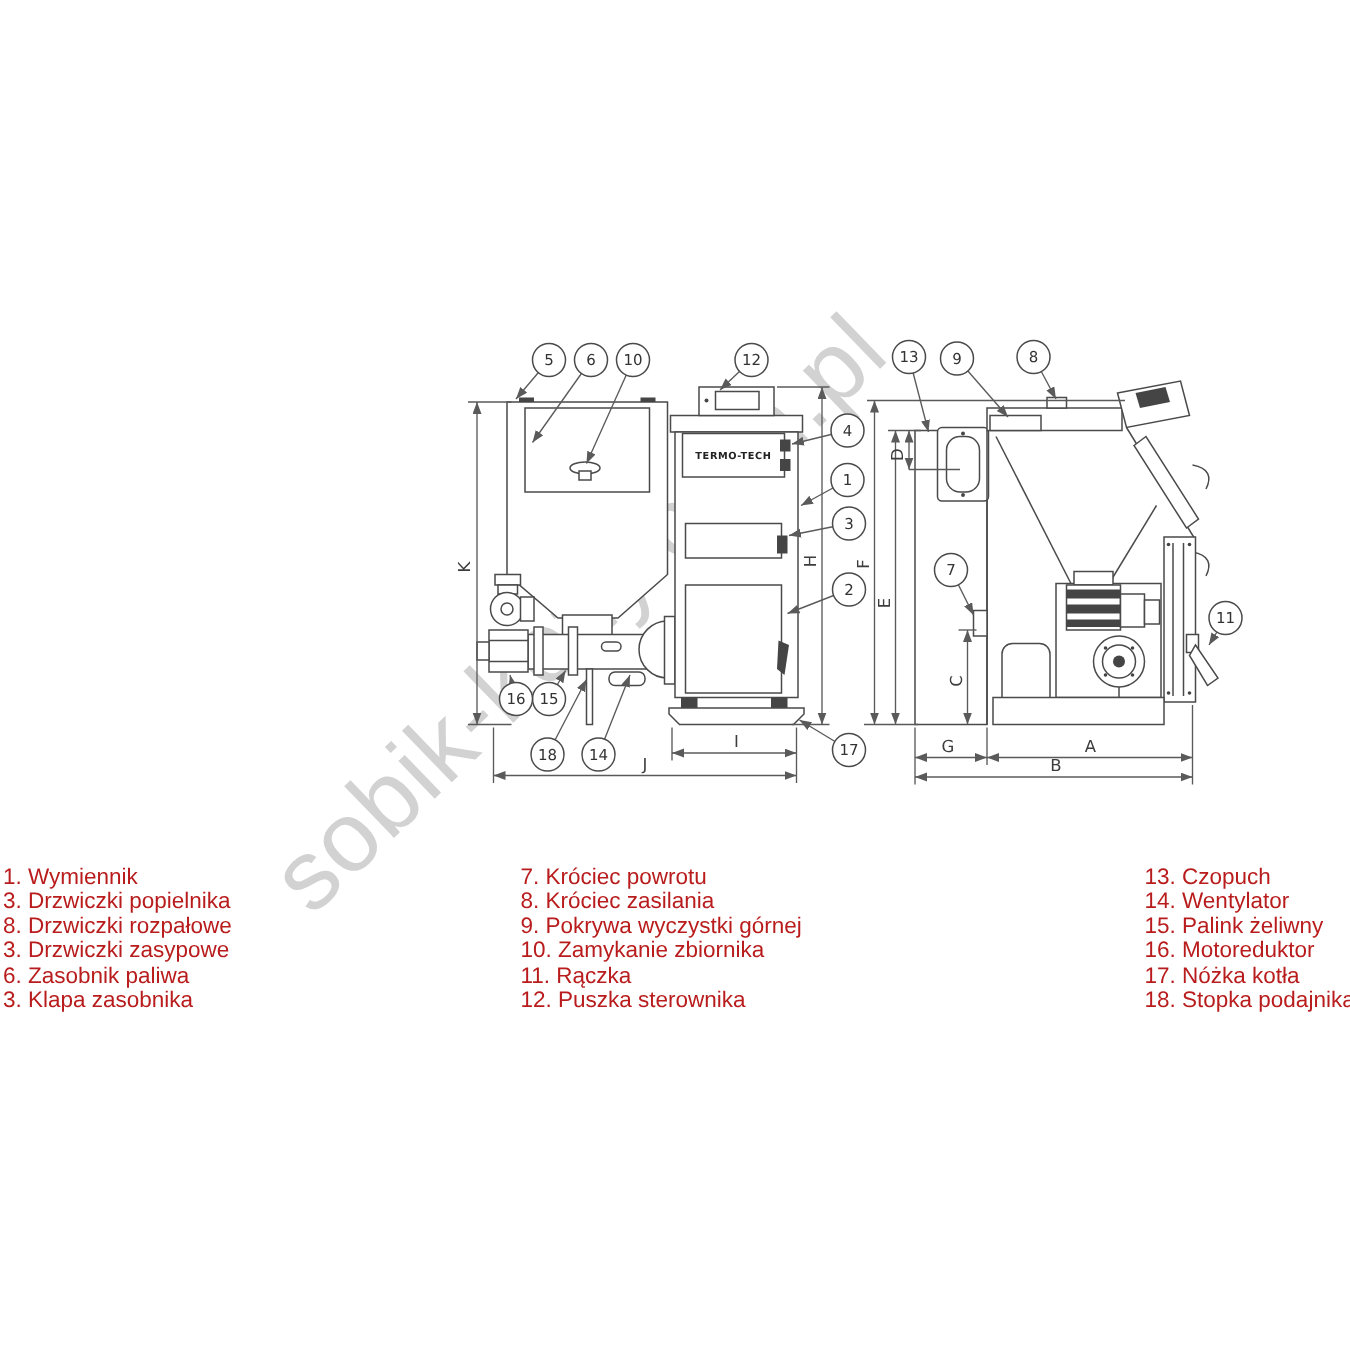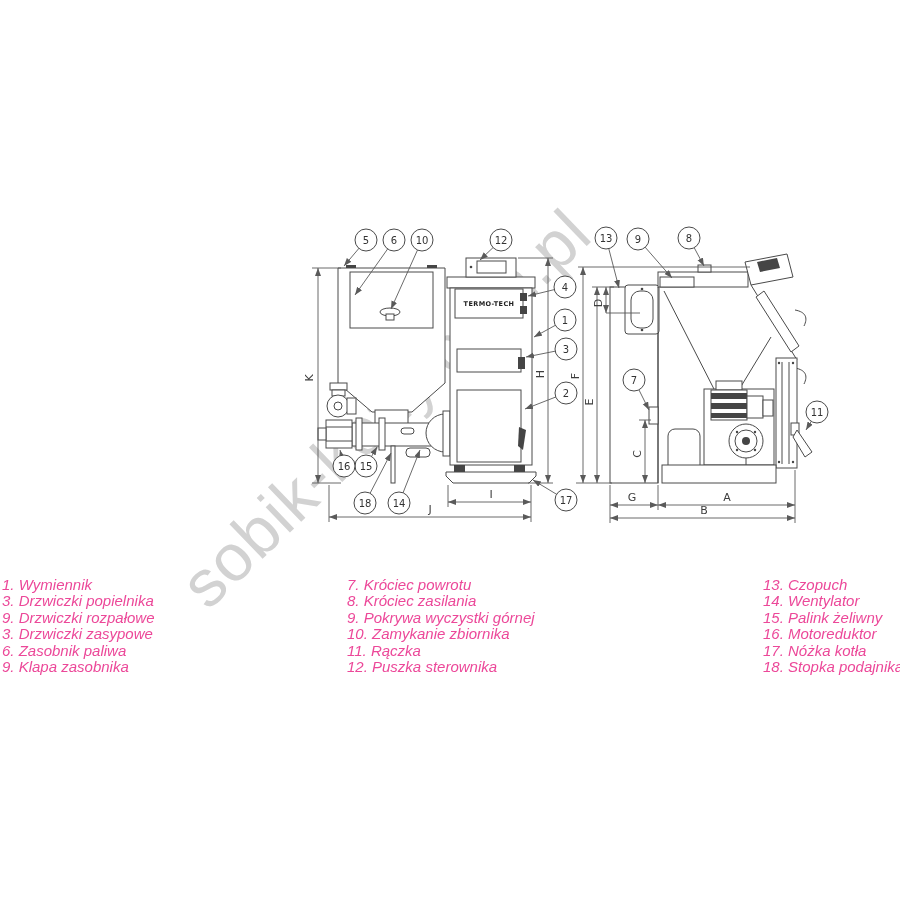--- a/index.html
+++ b/index.html
@@ -13,22 +13,22 @@
   .ln{stroke:#4a4a4a;stroke-width:1;fill:none;}
   .fw{stroke:#4a4a4a;stroke-width:1;fill:#ffffff;}
   .dk{fill:#454545;stroke:none;}
   .dim-ln{stroke:#5a5a5a;stroke-width:0.9;fill:none;}
   .lead{stroke:#5a5a5a;stroke-width:0.9;fill:none;}
   .dimlabel{font-family:"DejaVu Sans",sans-serif;font-size:11px;fill:#3d3d3d;text-anchor:middle;}
   .cnum{font-family:"DejaVu Sans",sans-serif;font-size:10px;fill:#333;text-anchor:middle;}
   .brand{font-family:"DejaVu Sans",sans-serif;font-size:6.5px;font-weight:bold;
          letter-spacing:0.4px;fill:#222;text-anchor:middle;}
   
-  .parts-col{position:absolute;top:577px;z-index:2;color:#ec4899;font-size:15px;
-             line-height:16.4px;white-space:nowrap;font-style:italic;}
+  .parts-col{position:absolute;top:577px;z-index:2;color:#b91c1c;font-size:15px;
+             line-height:16.4px;white-space:nowrap;}
   #parts-col-0{left:2px;}
   #parts-col-1{left:347px;}
   #parts-col-2{left:763px;}
 </style>
 </head>
 <body>
 
 <div id="stage">
 
   <div id="watermark">sobik-kotly.com.pl</div>
@@ -302,24 +302,24 @@
           <line x1="365" y1="503" x2="391" y2="453" class="lead" marker-end="url(#arrow)"></line>
           <circle cx="365" cy="503" r="11" class="fw"></circle>
           <text x="365" y="506.5" class="cnum">18</text>
         </g>
       </g>
   </svg>
 
   <div class="parts-col" id="parts-col-0">
       <div class="part-line">1. Wymiennik</div>
       <div class="part-line">3. Drzwiczki popielnika</div>
-      <div class="part-line">9. Drzwiczki rozpałowe</div>
+      <div class="part-line">8. Drzwiczki rozpałowe</div>
       <div class="part-line">3. Drzwiczki zasypowe</div>
       <div class="part-line">6. Zasobnik paliwa</div>
-      <div class="part-line">9. Klapa zasobnika</div>
+      <div class="part-line">3. Klapa zasobnika</div>
     </div>
   <div class="parts-col" id="parts-col-1">
       <div class="part-line">7. Króciec powrotu</div>
       <div class="part-line">8. Króciec zasilania</div>
       <div class="part-line">9. Pokrywa wyczystki górnej</div>
       <div class="part-line">10. Zamykanie zbiornika</div>
       <div class="part-line">11. Rączka</div>
       <div class="part-line">12. Puszka sterownika</div>
     </div>
   <div class="parts-col" id="parts-col-2">

